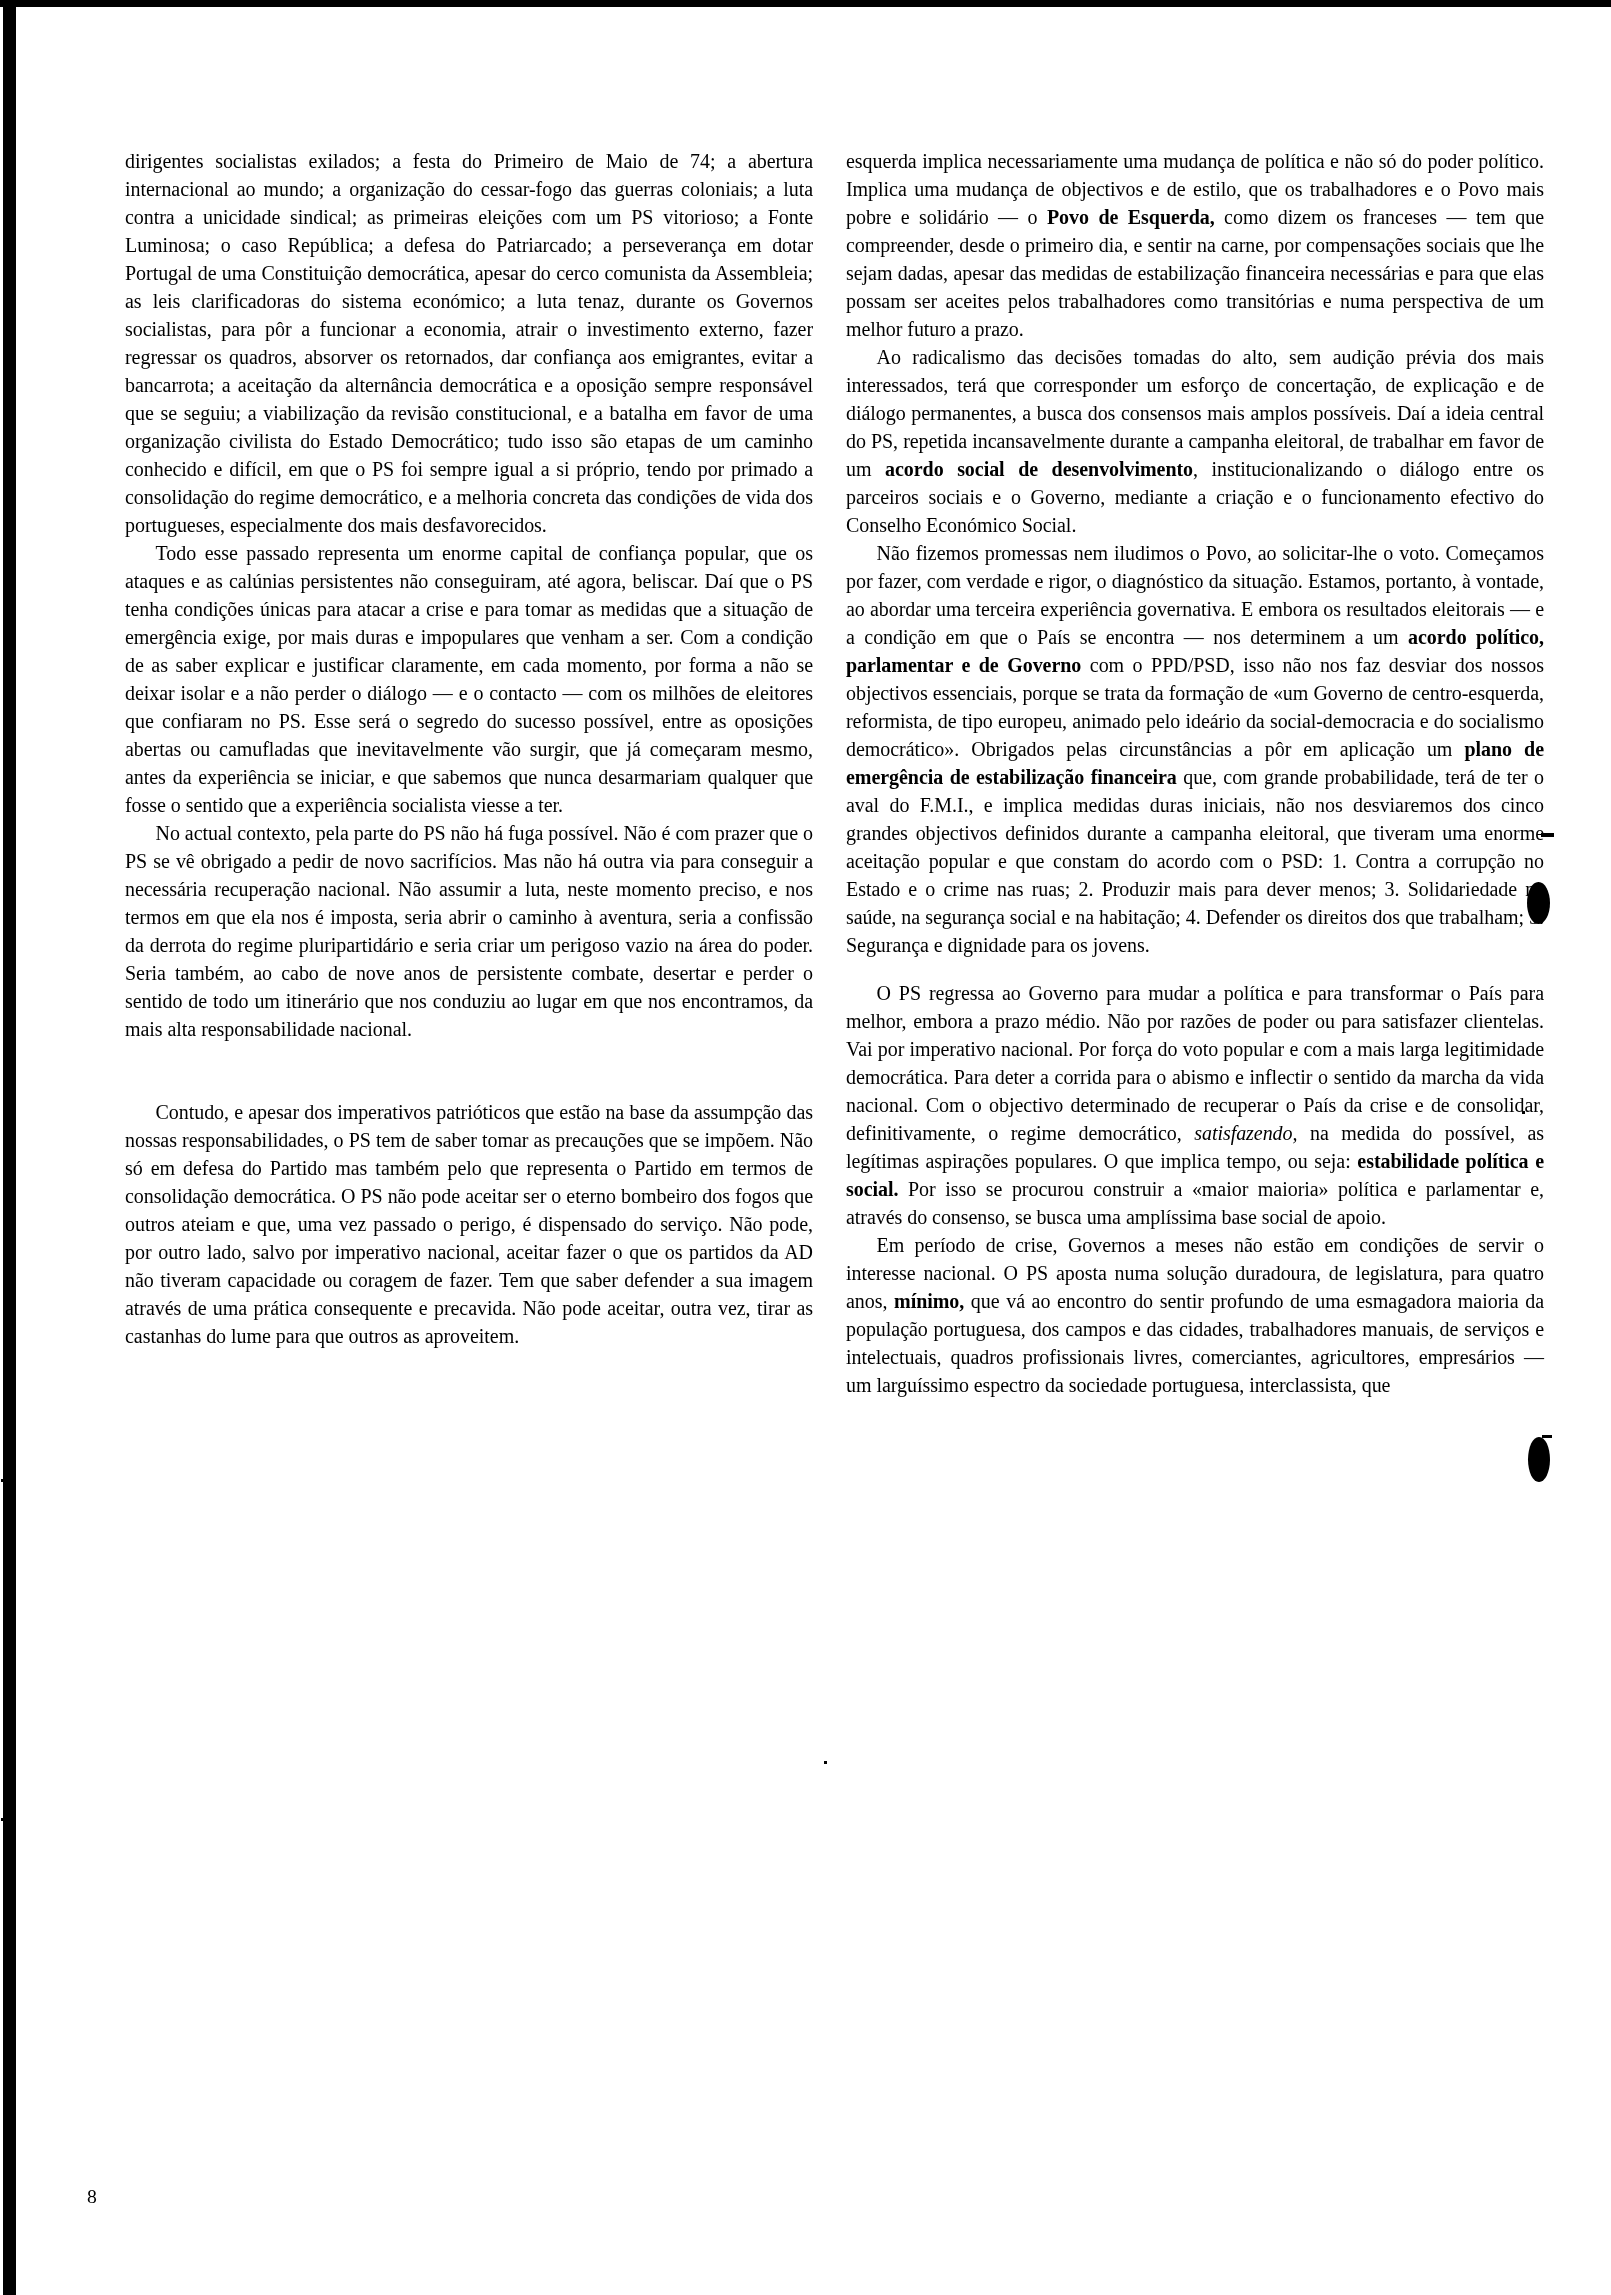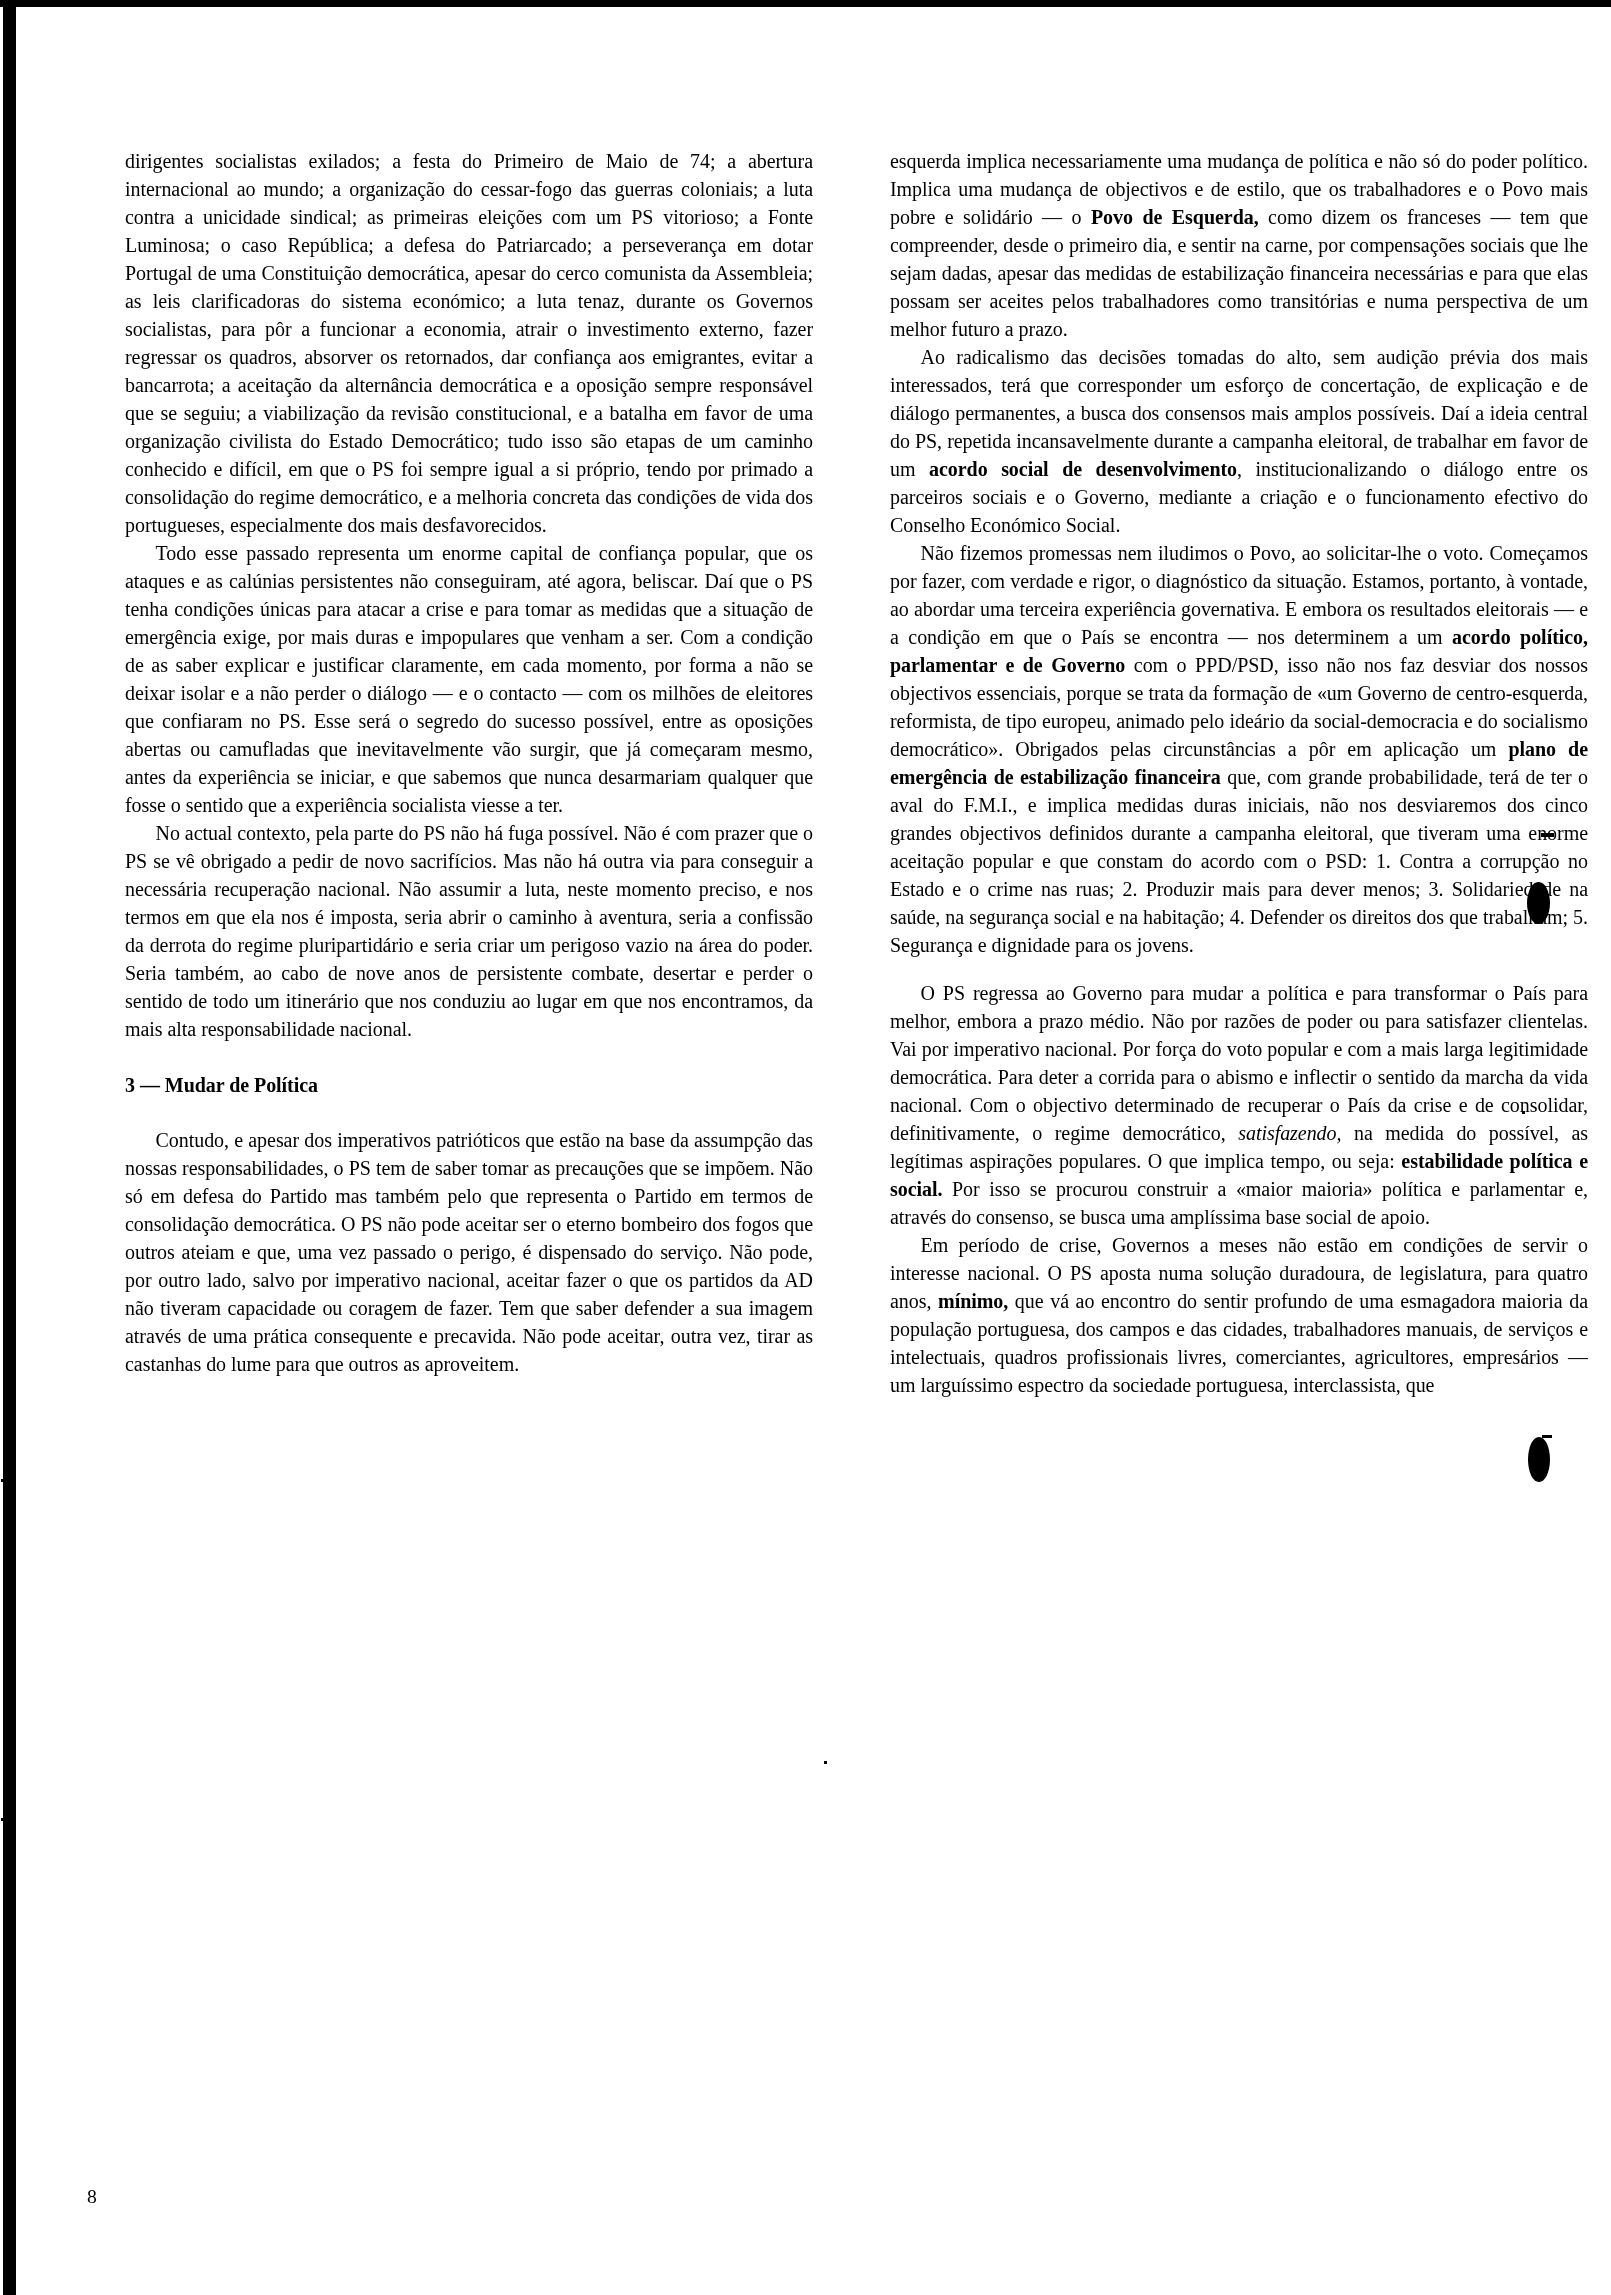--- a/index.html
+++ b/index.html
@@ -65,21 +65,21 @@
     position: absolute;
     top: 147px;
     width: 688px;
     font-size: 20px;
     line-height: 28px;
     text-align: justify;
     text-justify: inter-word;
     letter-spacing: -0.05px;
   }
   #column-left  { left: 125px; }
-  #column-right { left: 890px; width: 698px; }
+  #column-right { left: 846px; width: 698px; }
 
   .para {
     margin: 0;
     text-indent: 30.5px;
   }
   .para.no-indent { text-indent: 0; }
 
   .section-heading {
     margin: 0;
     font-size: 20px;
@@ -118,21 +118,20 @@
   <div class="edge-tick" id="edge-tick-left-b"></div>
   <div class="edge-tick" id="edge-dot-a"></div>
   <div class="edge-tick" id="edge-dot-b"></div>
 
   <div class="column" id="column-left">
     <p class="para no-indent"><span>dirigentes socialistas exilados; a festa do Primeiro de Maio de 74; a abertura internacional ao mundo; a organização do cessar-fogo das guerras coloniais; a luta contra a unicidade sindical; as primeiras eleições com um PS vitorioso; a Fonte Luminosa; o caso República; a defesa do Patriarcado; a perseverança em dotar Portugal de uma Constituição democrática, apesar do cerco comunista da Assembleia; as leis clarificadoras do sistema económico; a luta tenaz, durante os Governos socialistas, para pôr a funcionar a economia, atrair o investimento externo, fazer regressar os quadros, absorver os retornados, dar confiança aos emigrantes, evitar a bancarrota; a aceitação da alternância democrática e a oposição sempre responsável que se seguiu; a viabilização da revisão constitucional, e a batalha em favor de uma organização civilista do Estado Democrático; tudo isso são etapas de um caminho conhecido e difícil, em que o PS foi sempre igual a si próprio, tendo por primado a consolidação do regime democrático, e a melhoria concreta das condições de vida dos portugueses, especialmente dos mais desfavorecidos.</span></p>
     <p class="para"><span>Todo esse passado representa um enorme capital de confiança popular, que os ataques e as calúnias persistentes não conseguiram, até agora, beliscar. Daí que o PS tenha condições únicas para atacar a crise e para tomar as medidas que a situação de emergência exige, por mais duras e impopulares que venham a ser. Com a condição de as saber explicar e justificar claramente, em cada momento, por forma a não se deixar isolar e a não perder o diálogo — e o contacto — com os milhões de eleitores que confiaram no PS. Esse será o segredo do sucesso possível, entre as oposições abertas ou camufladas que inevitavelmente vão surgir, que já começaram mesmo, antes da experiência se iniciar, e que sabemos que nunca desarmariam qualquer que fosse o sentido que a experiência socialista viesse a ter.</span></p>
     <p class="para"><span>No actual contexto, pela parte do PS não há fuga possível. Não é com prazer que o PS se vê obrigado a pedir de novo sacrifícios. Mas não há outra via para conseguir a necessária recuperação nacional. Não assumir a luta, neste momento preciso, e nos termos em que ela nos é imposta, seria abrir o caminho à aventura, seria a confissão da derrota do regime pluripartidário e seria criar um perigoso vazio na área do poder. Seria também, ao cabo de nove anos de persistente combate, desertar e perder o sentido de todo um itinerário que nos conduziu ao lugar em que nos encontramos, da mais alta responsabilidade nacional.</span></p>
 
     <div class="spacer-before-heading"></div>
-    <h2 class="section-heading">3 — Mudar de Política</h2>
     <div class="spacer-after-heading"></div>
 
     <p class="para"><span>Contudo, e apesar dos imperativos patrióticos que estão na base da assumpção das nossas responsabilidades, o PS tem de saber tomar as precauções que se impõem. Não só em defesa do Partido mas também pelo que representa o Partido em termos de consolidação democrática. O PS não pode aceitar ser o eterno bombeiro dos fogos que outros ateiam e que, uma vez passado o perigo, é dispensado do serviço. Não pode, por outro lado, salvo por imperativo nacional, aceitar fazer o que os partidos da AD não tiveram capacidade ou coragem de fazer. Tem que saber defender a sua imagem através de uma prática consequente e precavida. Não pode aceitar, outra vez, tirar as castanhas do lume para que outros as aproveitem.</span></p>
   </div>
 
   <div class="column" id="column-right">
     <p class="para no-indent"><span>esquerda implica necessariamente uma mudança de política e não só do poder político. Implica uma mudança de objectivos e de estilo, que os trabalhadores e o Povo mais pobre e solidário — o </span><b>Povo de Esquerda,</b><span> como dizem os franceses — tem que compreender, desde o primeiro dia, e sentir na carne, por compensações sociais que lhe sejam dadas, apesar das medidas de estabilização financeira necessárias e para que elas possam ser aceites pelos trabalhadores como transitórias e numa perspectiva de um melhor futuro a prazo.</span></p>
     <p class="para"><span>Ao radicalismo das decisões tomadas do alto, sem audição prévia dos mais interessados, terá que corresponder um esforço de concertação, de explicação e de diálogo permanentes, a busca dos consensos mais amplos possíveis. Daí a ideia central do PS, repetida incansavelmente durante a campanha eleitoral, de trabalhar em favor de um </span><b>acordo social de desenvolvimento</b><span>, institucionalizando o diálogo entre os parceiros sociais e o Governo, mediante a criação e o funcionamento efectivo do Conselho Económico Social.</span></p>
     <p class="para"><span>Não fizemos promessas nem iludimos o Povo, ao solicitar-lhe o voto. Começamos por fazer, com verdade e rigor, o diagnóstico da situação. Estamos, portanto, à vontade, ao abordar uma terceira experiência governativa. E embora os resultados eleitorais — e a condição em que o País se encontra — nos determinem a um </span><b>acordo político, parlamentar e de Governo</b><span> com o PPD/PSD, isso não nos faz desviar dos nossos objectivos essenciais, porque se trata da formação de «um Governo de centro-esquerda, reformista, de tipo europeu, animado pelo ideário da social-democracia e do socialismo democrático». Obrigados pelas circunstâncias a pôr em aplicação um </span><b>plano de emergência de estabilização financeira</b><span> que, com grande probabilidade, terá de ter o aval do F.M.I., e implica medidas duras iniciais, não nos desviaremos dos cinco grandes objectivos definidos durante a campanha eleitoral, que tiveram uma enorme aceitação popular e que constam do acordo com o PSD: 1. Contra a corrupção no Estado e o crime nas ruas; 2. Produzir mais para dever menos; 3. Solidariedade na saúde, na segurança social e na habitação; 4. Defender os direitos dos que trabalham; 5. Segurança e dignidade para os jovens.</span></p>
     <div class="spacer-small"></div>

